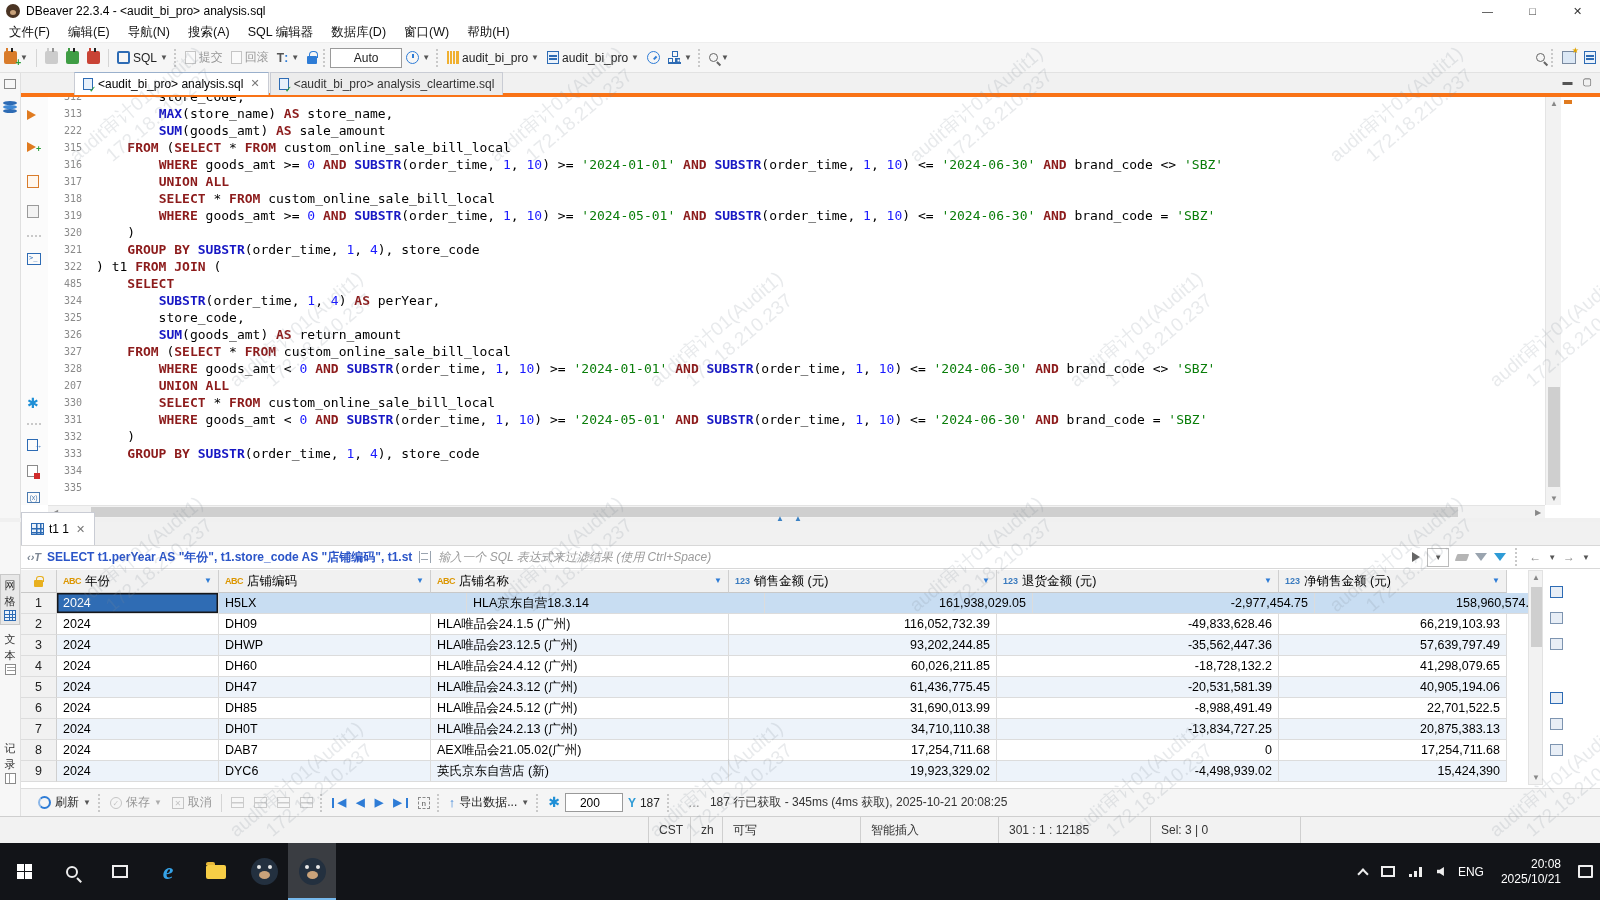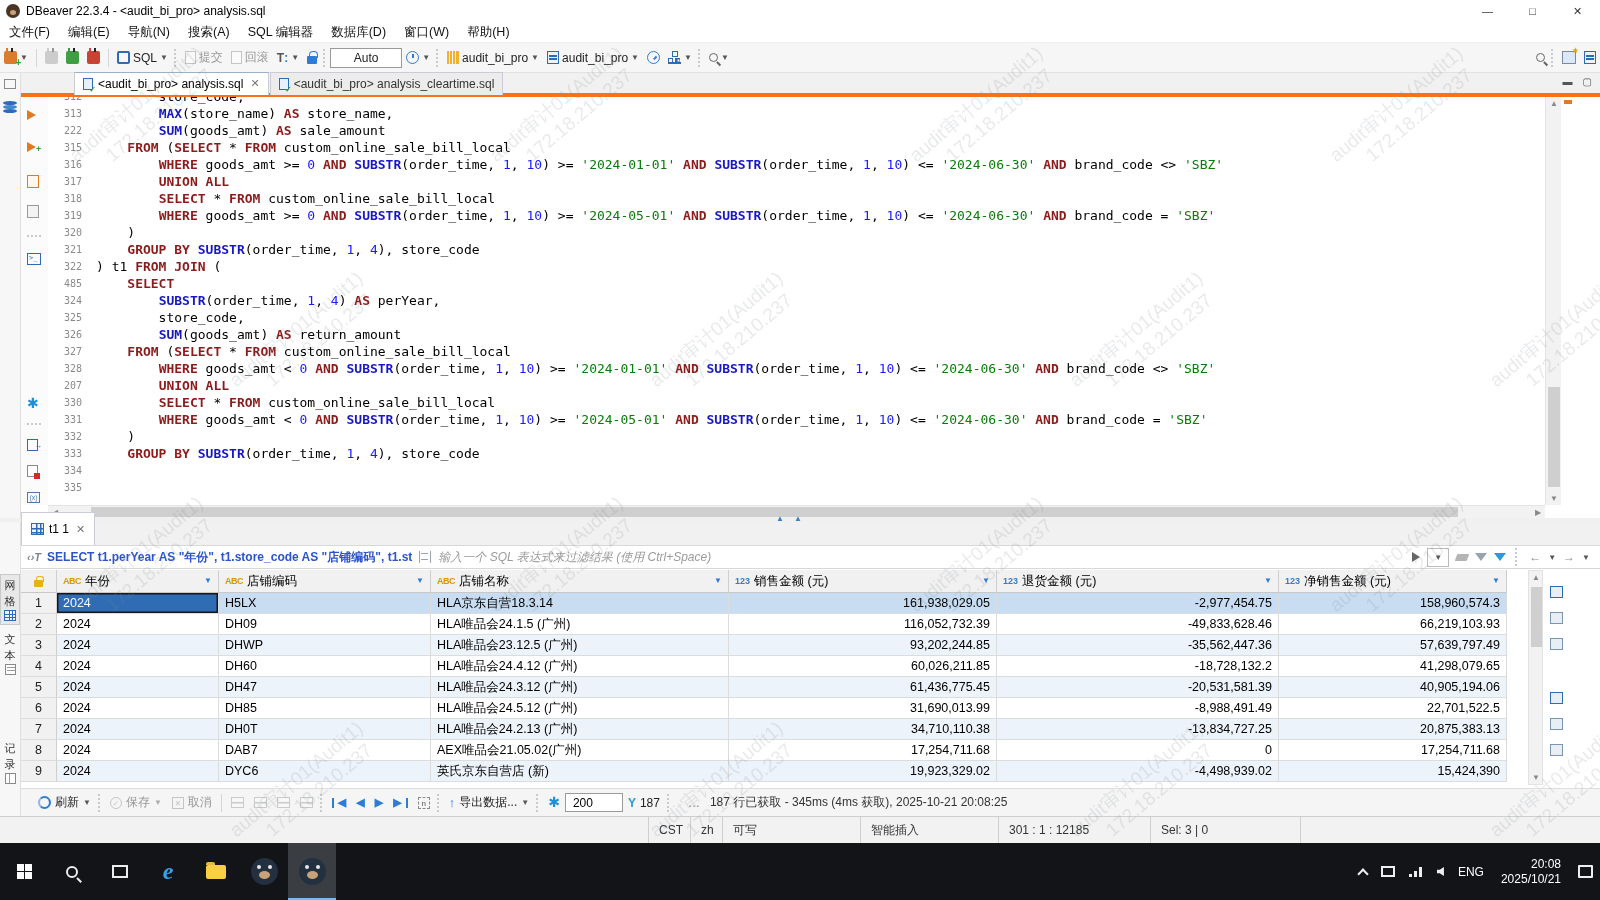--- a/index.html
+++ b/index.html
@@ -184,21 +184,21 @@
   .refresh-ico{width:13px;height:13px;border:2px solid #2e7cd6;border-radius:50%;border-left-color:#8ab6e8;position:relative;}
   .rt-it{display:flex;align-items:center;gap:4px;padding:0 5px;height:24px;}
   .rt-it.dis{opacity:.45;}
   .save-ico{width:12px;height:12px;border:1.5px solid #8a8a8a;border-radius:50%;color:#8a8a8a;font-size:8px;line-height:11px;text-align:center;}
   .cancel-ico{width:12px;height:12px;border:1.5px solid #8a8a8a;color:#8a8a8a;font-size:8px;line-height:11px;text-align:center;}
   .gridedit-ico{width:13px;height:11px;border:1.5px solid #9a9a9a;background:linear-gradient(#9a9a9a 0 0) 0 4px/100% 1.5px no-repeat,#fafafa;}
   .nav-a{color:#2e7cd6;font-weight:bold;font-size:11px;}
   .nav-bar{display:inline-block;width:2px;height:10px;background:#2e7cd6;}
   .fetch-ico{width:12px;height:12px;border:1.5px dashed #8a8a8a;color:#555;font-size:8px;line-height:11px;text-align:center;}
   .export-ico{color:#2e7cd6;font-weight:bold;font-size:13px;}
-  .fetch-input{width:58px;height:19px;border:1px solid #9a9a9a;background:#fff;font-size:12px;padding:0 7px;font-family:"Liberation Sans",sans-serif;}
+  .fetch-input{width:58px;height:19px;border:1px solid #9a9a9a;background:#fff;font-size:12px;padding:0 14px;font-family:"Liberation Sans",sans-serif;}
   .rt-status{color:#333;margin-left:10px;white-space:nowrap;}
   .rt-ell{color:#888;margin-left:14px;}
 
   
   .statusbar { position:absolute; left:0; top:816px; width:1600px; height:27px; background:#f2f2f2;
     border-top:1px solid #cfcfcf; display:flex; align-items:stretch; font-size:12px; color:#333; }
   .sb-fill{flex:1;}
   .sb-it { border-left:1px solid #cfcfcf; display:flex; align-items:center; padding:0 10px; white-space:nowrap;}
 
   
@@ -503,21 +503,21 @@
           </span>
           <span class="rcell" style="width:228px">
             <span class="t-123">123</span>
             <span class="lab">净销售金额 (元)</span>
             <span class="h-arrow">▼</span>
           </span>
         </div>
         <div class="rrow selrow">
           <span class="rcell rownum" style="width:36px">1</span>
           <span class="rcell selcell" style="width:162px">2024</span>
-          <span class="rcell" style="width:212px">H5LX</span>
+          <span class="rcell" style="width:248px">H5LX</span>
           <span class="rcell" style="width:298px">HLA京东自营18.3.14</span>
           <span class="rcell num" style="width:268px">161,938,029.05</span>
           <span class="rcell num" style="width:282px">-2,977,454.75</span>
           <span class="rcell num" style="width:228px">158,960,574.3</span>
         </div>
         <div class="rrow">
           <span class="rcell rownum" style="width:36px">2</span>
           <span class="rcell" style="width:162px">2024</span>
           <span class="rcell" style="width:212px">DH09</span>
           <span class="rcell" style="width:298px">HLA唯品会24.1.5 (广州)</span>

